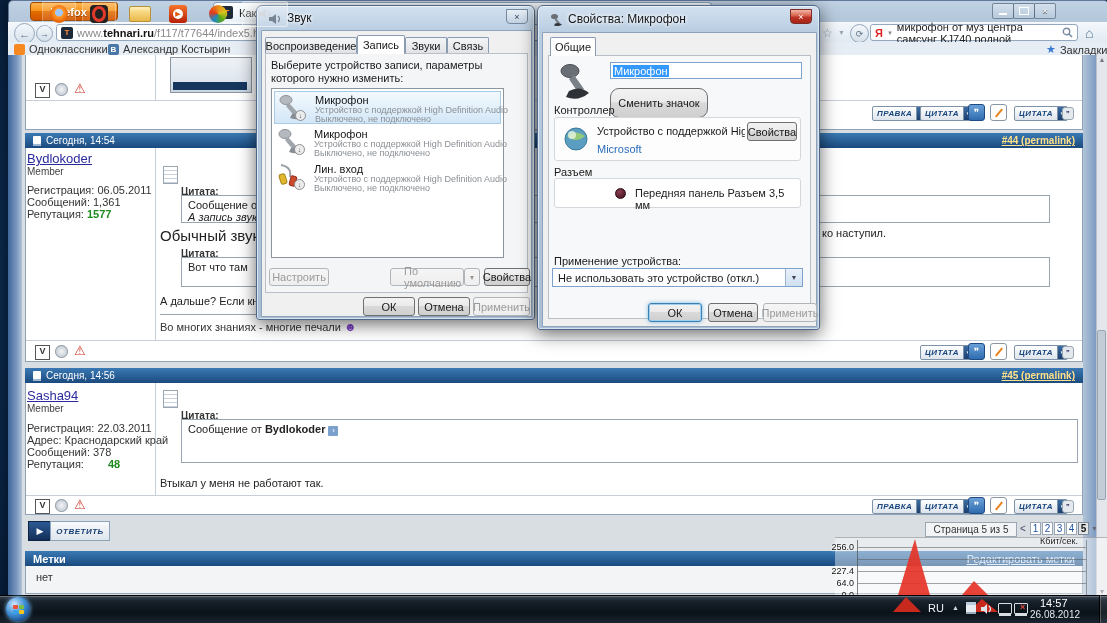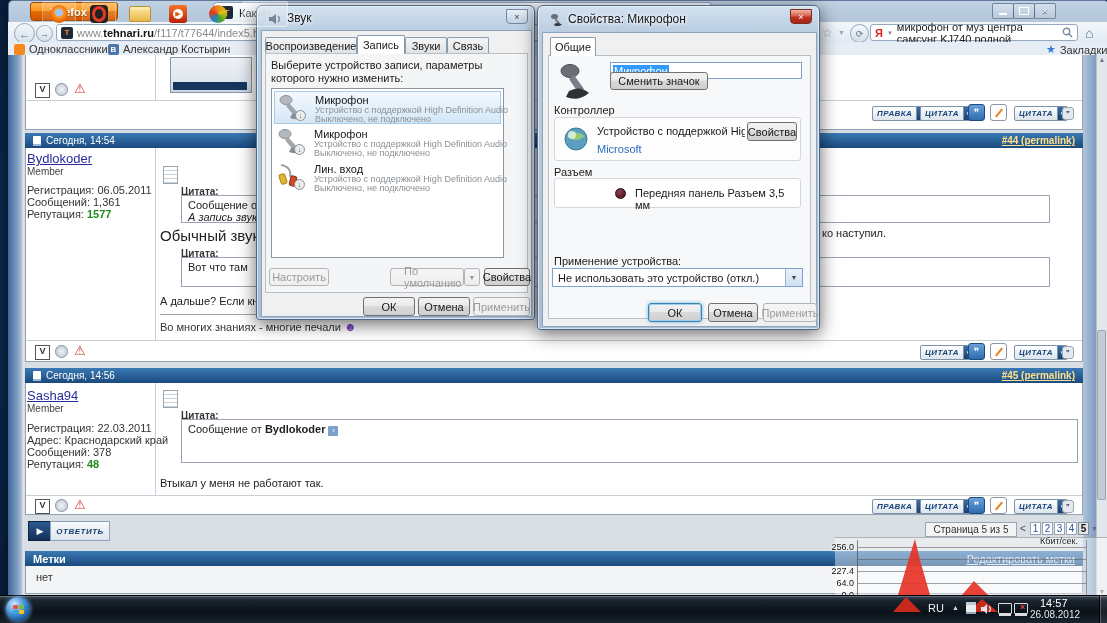--- a/index.html
+++ b/index.html
@@ -260,21 +260,21 @@
       <span>Сегодня, 14:56</span>
     </span>
   <span class="permalink">#45 (permalink)</span>
 </div>
 <div class="a vdiv" style="left:155px;top:383px;height:112px;"></div>
 <a class="tx userlink" style="left:27px;top:388px;">Sasha94</a>
 <span class="tx" style="left:27px;top:403px;font-size:10px;color:#444;">Member</span>
 <span class="tx uinfo" style="left:27px;top:422px;">Регистрация: 22.03.2011</span>
 <span class="tx uinfo" style="left:27px;top:434px;">Адрес: Краснодарский край</span>
 <span class="tx uinfo" style="left:27px;top:446px;">Сообщений: 378</span>
-<span class="tx uinfo" style="left:27px;top:458px;"><span>Репутация:</span> <b style="color:#1f8a1f;">48</b></span>
+<span class="tx uinfo" style="left:27px;top:458px;"><span>Репутация:</span> <b style="color:#1f8a1f;margin-left:21px;">48</b></span>
 
 <div class="a" style="left:163px;top:390px;width:13px;height:16px;border:1px solid #9aa6b2;background:#fff repeating-linear-gradient(#fff 0 3px,#c9d2da 3px 4px);"></div>
 <span class="tx qlabel" style="left:181px;top:410px;">Цитата:</span>
 <div class="a quotebox" style="left:181px;top:419px;width:897px;height:44px;">
   <div style="white-space:nowrap;"><span>Сообщение от</span> <b>Bydlokoder</b> <span style="display:inline-block;width:10px;height:10px;background:#7aa0cc;border-radius:1px;color:#fff;font-size:8px;text-align:center;line-height:10px;">›</span></div>
 </div>
 <span class="tx" style="left:160px;top:477px;font-size:11px;color:#222;">Втыкал у меня не работают так.</span>
 
 <div class="a" style="left:26px;top:495px;width:1056px;height:1px;background:#c8cfd7;"></div>
 <span class="tx" style="left:35px;top:499px;width:13px;height:13px;border:1px solid #555;font-size:9px;font-weight:bold;color:#333;text-align:center;">V</span>
@@ -429,21 +429,21 @@
   <div class="tpanel" style="left:10px;top:49px;width:263px;height:264px;background:#f7f8f9;"></div>
 
   <svg class="a" style="left:18px;top:56px;" width="42" height="42">
       <ellipse cx="14" cy="9" rx="9" ry="6.5" fill="#6a6f75" stroke="#4a4e53"></ellipse>
       <path d="M18 13 L28 27 L22 30.5 L13 17 Z" fill="#7a8087"></path>
       <path d="M13 29 Q24 23 33 31 Q22 40 10 35 Z" fill="#2e3236"></path>
     </svg>
   <div class="a" style="left:72px;top:56px;width:192px;height:17px;background:#fff;border:1px solid #7da2ce;box-sizing:border-box;display:flex;align-items:center;padding:0 2px;">
     <span style="background:#3399ff;color:#fff;font-size:11px;padding:0 1px;">Микрофон</span>
   </div>
-  <div class="wbtn" style="left:72px;top:66px;width:98px;height:18px;">
+  <div class="wbtn" style="left:72px;top:82px;width:98px;height:30px;border-radius:9px;">
       <span>Сменить значок</span>
     </div>
 
   <span class="glabel" style="left:16px;top:98px;">Контроллер</span>
   <div class="grp" style="left:16px;top:111px;width:247px;height:44px;">
     <svg class="a" style="left:8px;top:8px;" width="26" height="26">
         <circle cx="13" cy="13" r="11" fill="#5a9ec2"></circle>
         <circle cx="13" cy="13" r="11" fill="none" stroke="#3a7a96"></circle>
         <path d="M4 10 q9 -7 18 0 q-9 8 -18 0" fill="#9ed06a" opacity=".85"></path>
         <circle cx="9" cy="9" r="4" fill="#eaf6e2" opacity=".8"></circle>

